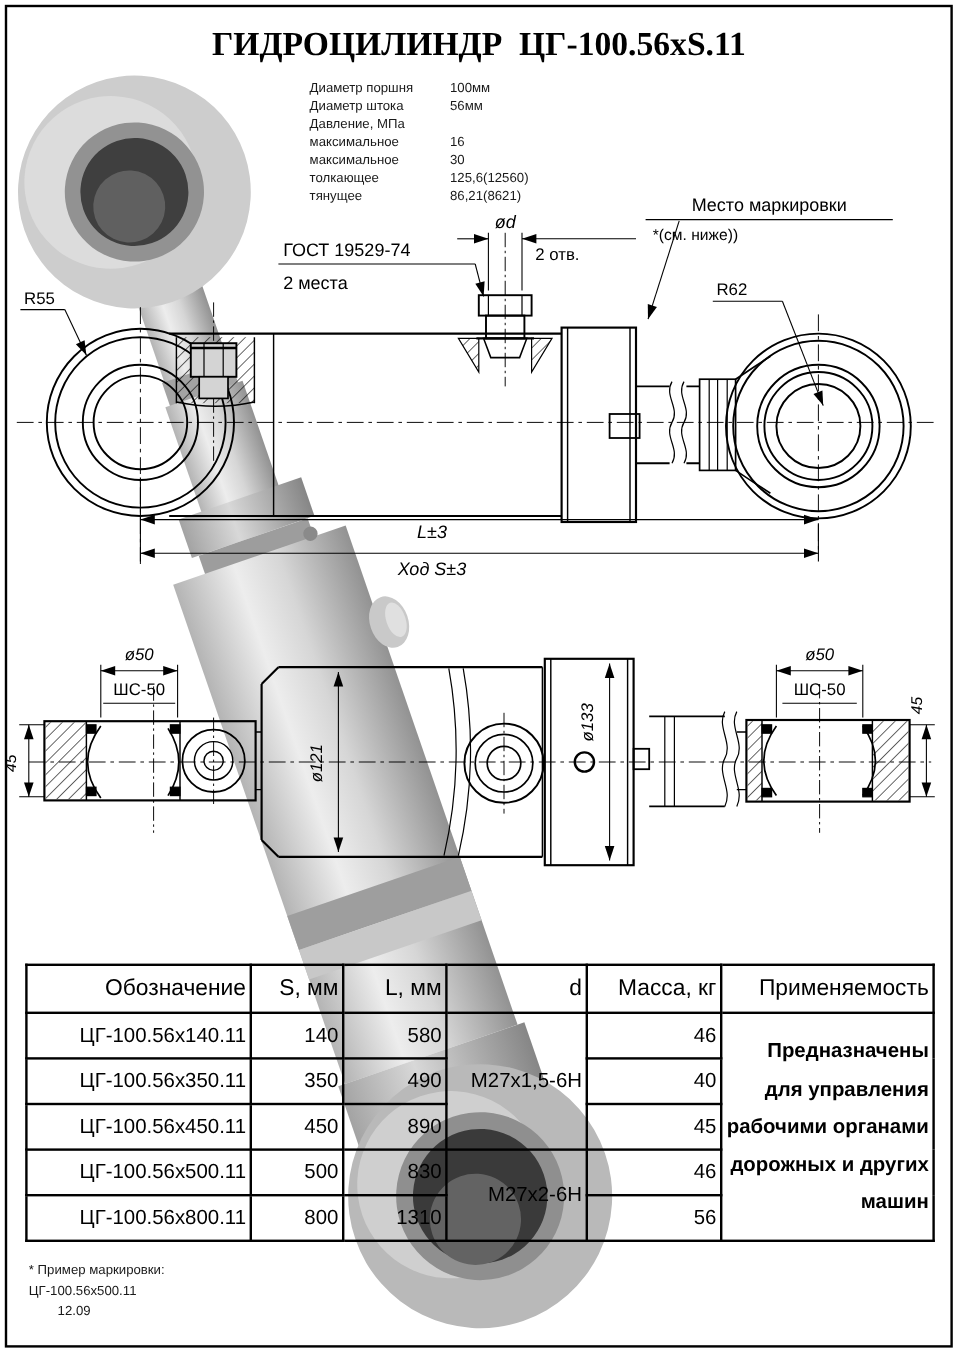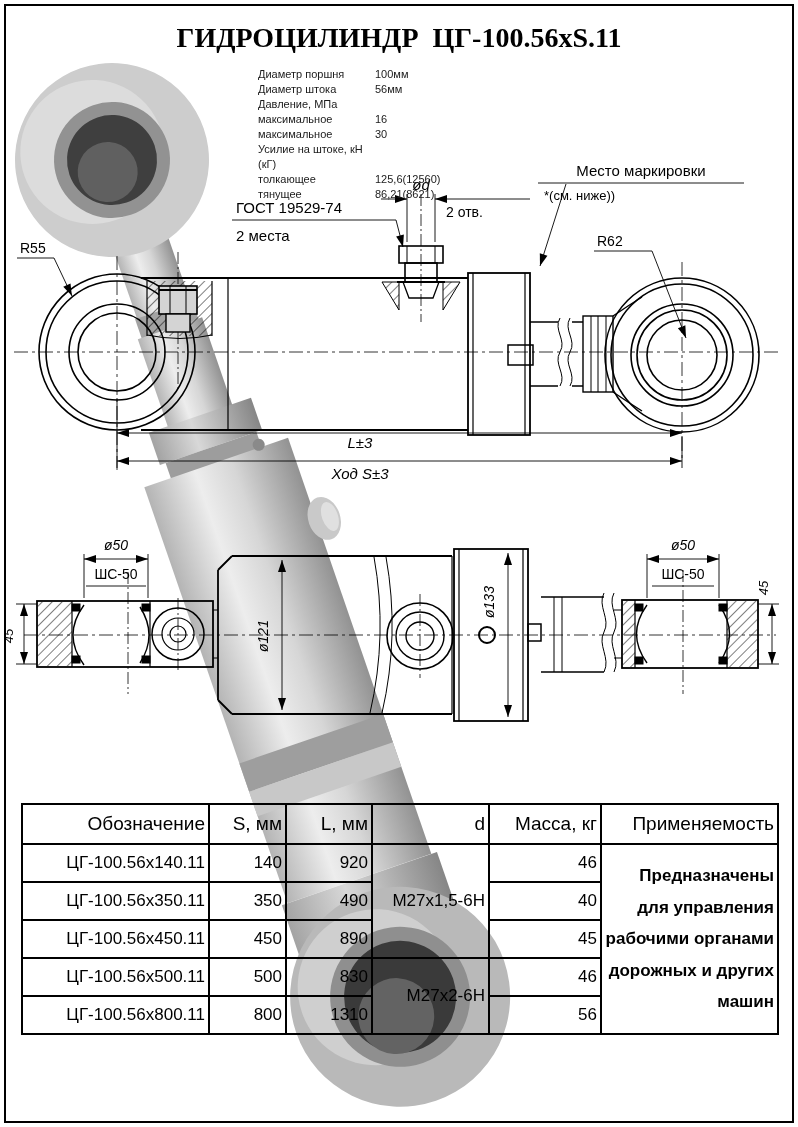--- a/index.html
+++ b/index.html
@@ -296,24 +296,20 @@
       </div>
   <div class="spec-row">
         <span class="spec-label">максимальное</span>
         <span class="spec-value">16</span>
       </div>
   <div class="spec-row">
         <span class="spec-label">максимальное</span>
         <span class="spec-value">30</span>
       </div>
   <div class="spec-row">
-        <span class="spec-label">Усилие на штоке, кН (кГ)</span>
-        <span class="spec-value"></span>
-      </div>
-  <div class="spec-row">
         <span class="spec-label">толкающее</span>
         <span class="spec-value">125,6(12560)</span>
       </div>
   <div class="spec-row">
         <span class="spec-label">тянущее</span>
         <span class="spec-value">86,21(8621)</span>
       </div>
 </div>
 
 <table id="size-table">
@@ -332,21 +328,21 @@
       <th>L, мм</th>
       <th>d</th>
       <th>Масса, кг</th>
       <th>Применяемость</th>
     </tr>
   </thead>
   <tbody>
     <tr>
       <td class="desig">ЦГ-100.56х140.11</td>
       <td>140</td>
-      <td>920</td>
+      <td>580</td>
       <td rowspan="3">М27х1,5-6Н</td>
       <td>46</td>
       <td rowspan="5" class="app">Предназначены для управления рабочими органами дорожных и других машин</td>
     </tr>
     <tr>
       <td class="desig">ЦГ-100.56х350.11</td>
       <td>350</td>
       <td>490</td>
       <td>40</td>
     </tr>
@@ -365,14 +361,19 @@
     </tr>
     <tr>
       <td class="desig">ЦГ-100.56х800.11</td>
       <td>800</td>
       <td>1310</td>
       <td>56</td>
     </tr>
   </tbody>
 </table>
 
-
+<div id="footer">
+  <div>* Пример маркировки:</div>
+  <div>ЦГ-100.56х500.11</div>
+  <div class="indent">12.09</div>
 </div>
 
+</div>
+
 </body></html>

